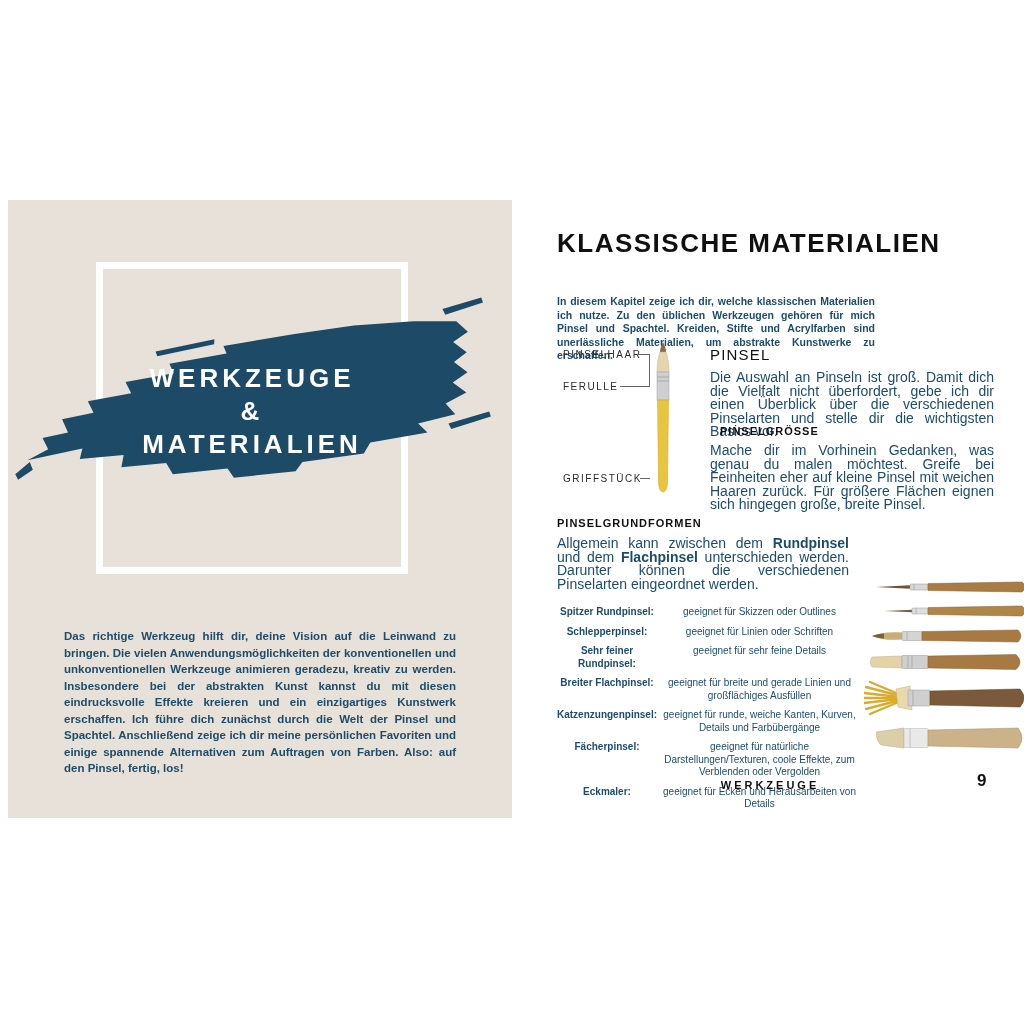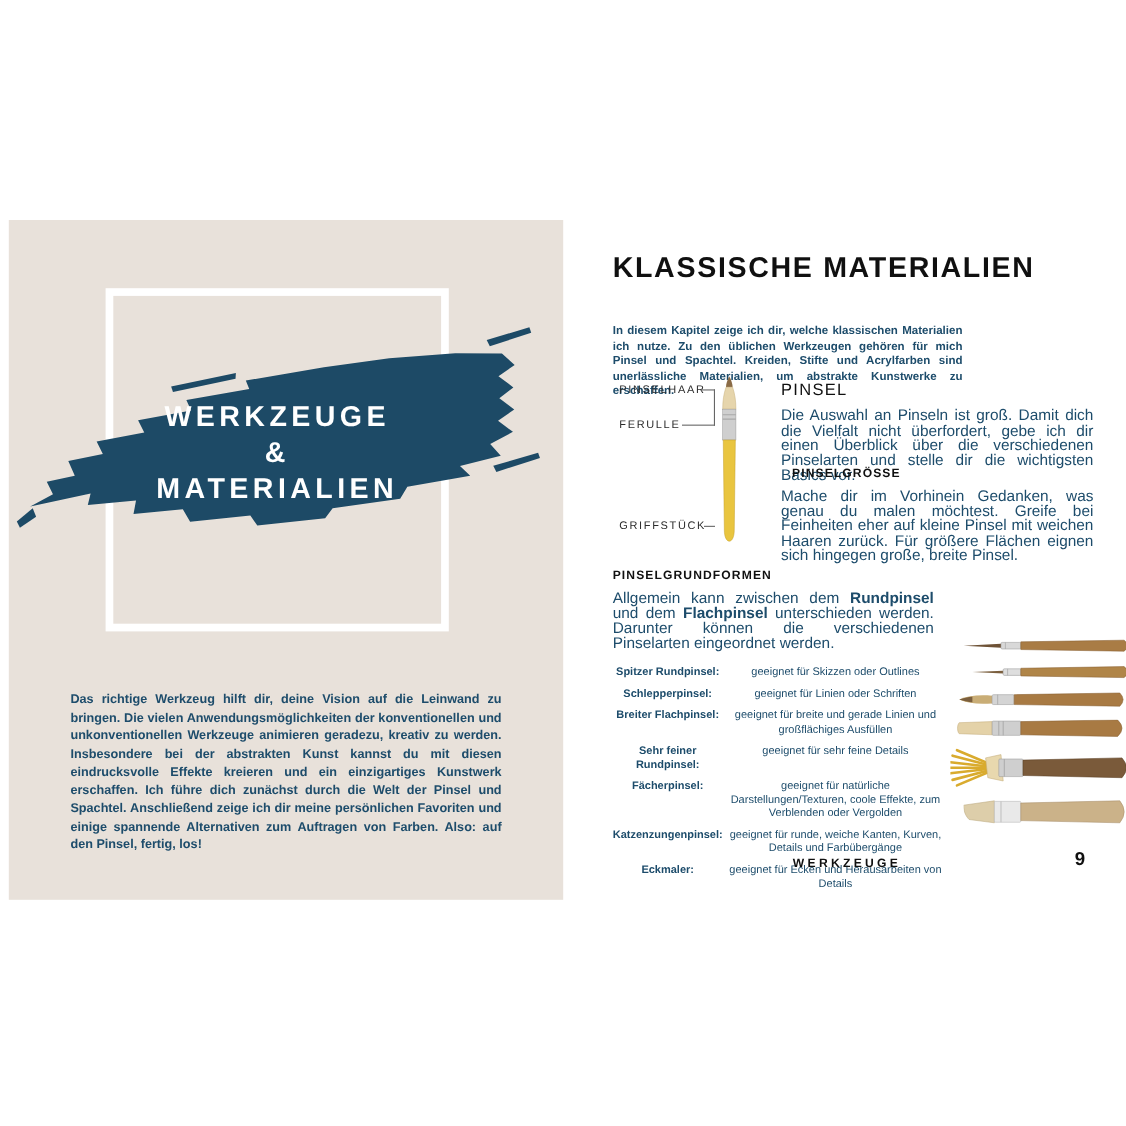--- a/index.html
+++ b/index.html
@@ -111,34 +111,34 @@
   <div class="brush-list">
     <div class="brush-row">
       <div class="brush-label">Spitzer Rundpinsel:</div>
       <div class="brush-desc">geeignet für Skizzen oder Outlines</div>
     </div>
     <div class="brush-row">
       <div class="brush-label">Schlepperpinsel:</div>
       <div class="brush-desc">geeignet für Linien oder Schriften</div>
     </div>
     <div class="brush-row">
+      <div class="brush-label">Sehr feiner Rundpinsel:</div>
+      <div class="brush-desc">geeignet für sehr feine Details</div>
+    </div>
+    <div class="brush-row">
       <div class="brush-label">Breiter Flachpinsel:</div>
       <div class="brush-desc">geeignet für breite und gerade Linien und großflächiges Ausfüllen</div>
     </div>
     <div class="brush-row">
-      <div class="brush-label">Sehr feiner Rundpinsel:</div>
-      <div class="brush-desc">geeignet für sehr feine Details</div>
+      <div class="brush-label">Katzenzungenpinsel:</div>
+      <div class="brush-desc">geeignet für runde, weiche Kanten, Kurven, Details und Farbübergänge</div>
     </div>
     <div class="brush-row">
       <div class="brush-label">Fächerpinsel:</div>
       <div class="brush-desc">geeignet für natürliche Darstellungen/Texturen, coole Effekte, zum Verblenden oder Vergolden</div>
-    </div>
-    <div class="brush-row">
-      <div class="brush-label">Katzenzungenpinsel:</div>
-      <div class="brush-desc">geeignet für runde, weiche Kanten, Kurven, Details und Farbübergänge</div>
     </div>
     <div class="brush-row">
       <div class="brush-label">Eckmaler:</div>
       <div class="brush-desc">geeignet für Ecken und Herausarbeiten von Details</div>
     </div>
   </div>
 
   <svg class="brush-illu" style="left:876px; top:579px; width:152px; height:16px;" viewBox="0 0 152 16">
     <path d="M0,8 L34,6.2 L34,9.8 Z" fill="#6e5236"></path>
     <rect x="34" y="5" width="18" height="6" rx="1" fill="#d8d8d8" stroke="#9a9a9a" stroke-width="0.5"></rect>

